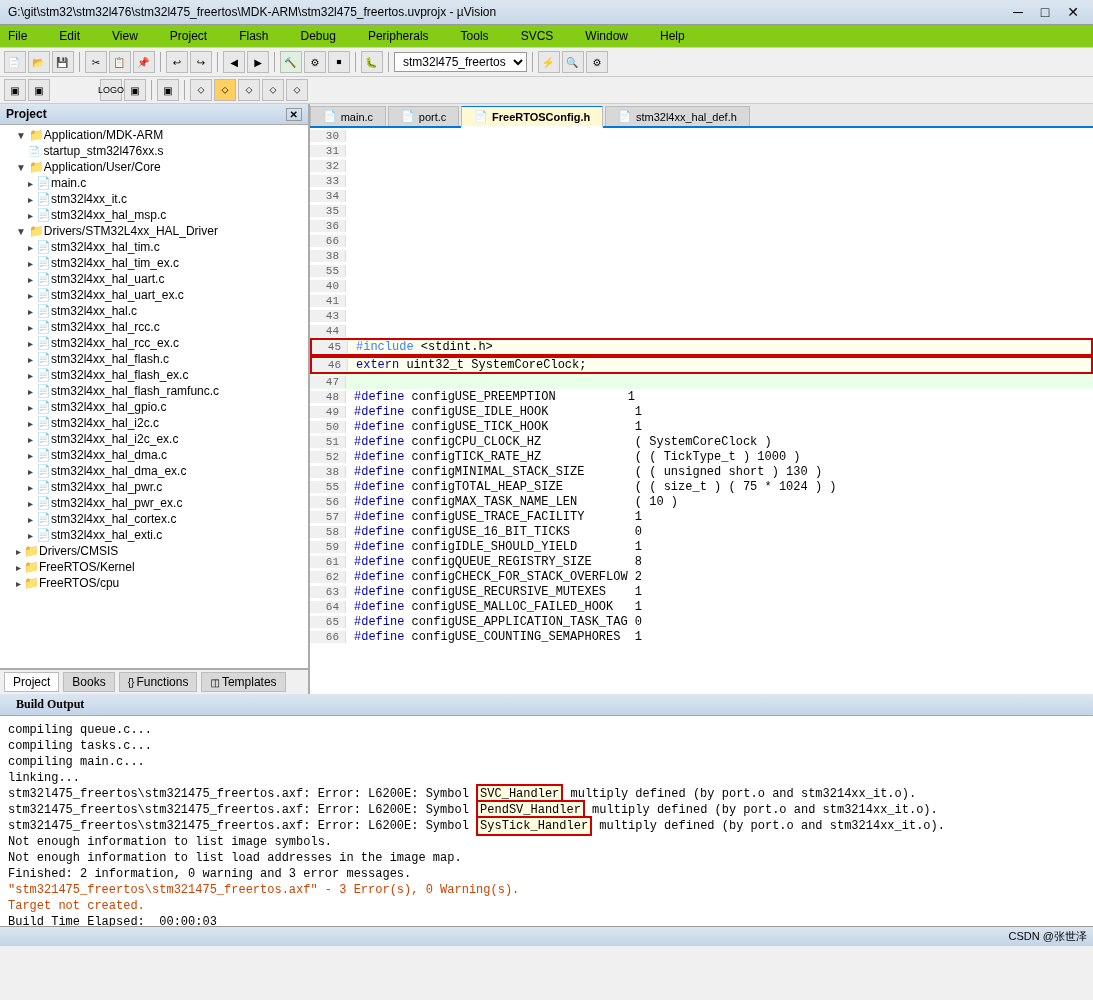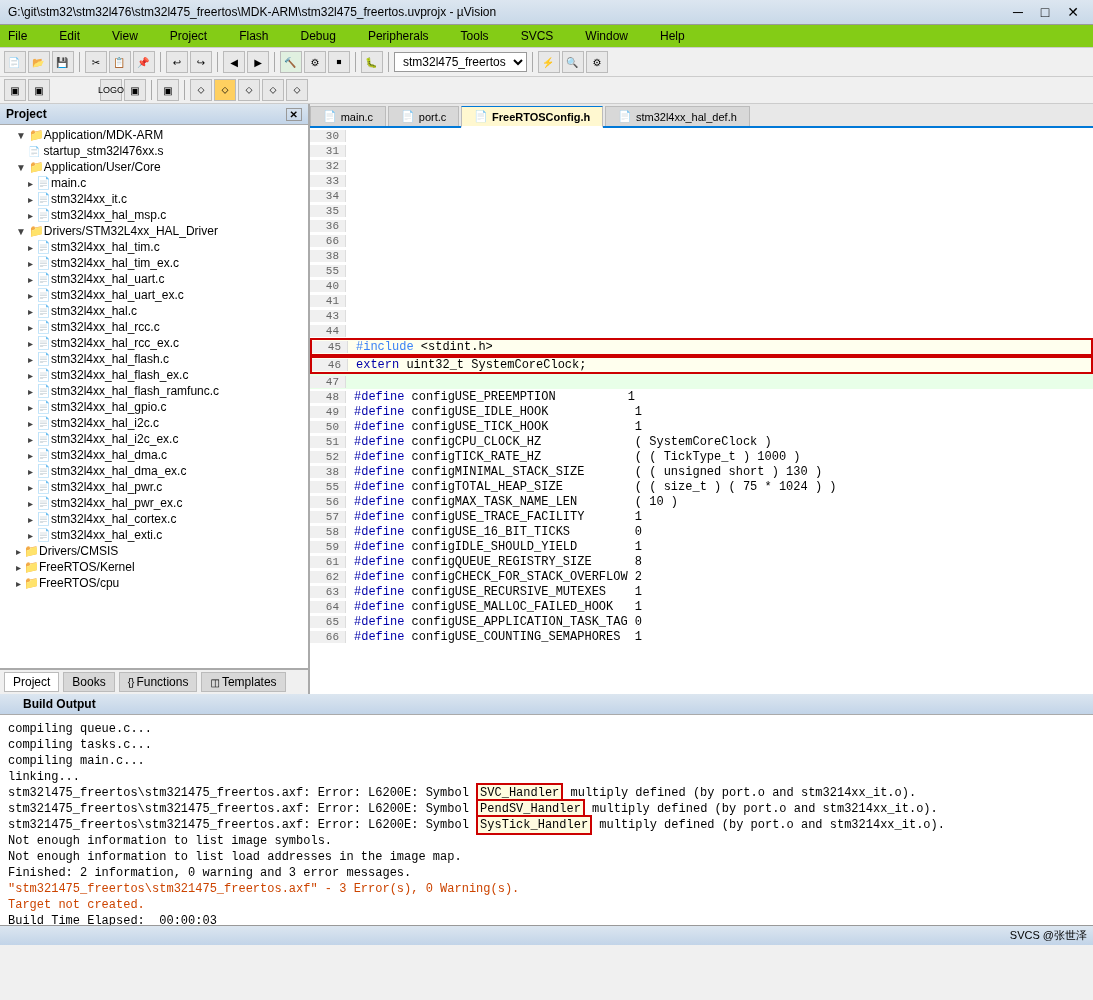--- a/index.html
+++ b/index.html
@@ -192,22 +192,22 @@
       color: #d4d4d4;
       font-family: 'Courier New', monospace;
       font-size: 12px;
       padding: 6px 8px;
       height: 210px;
       overflow-y: auto;
       white-space: pre-wrap;
     }
     .build-header {
       background: linear-gradient(to bottom, #dce6f0, #c2d4e8);
-      padding: 3px 23px;
-      font-family: Liberation Sans, sans-serif;
+      padding: 3px 16px;
+      font-family: Liberation Serif, serif;
       font-size: 12px;
       font-weight: bold;
       border-bottom: 1px solid #aaa;
     }
 
     
     #status-bar {
       background: linear-gradient(to bottom, #dce6f0, #c2d4e8);
       border-top: 1px solid #999;
       padding: 2px 6px;
@@ -654,14 +654,14 @@
 
 <div>
   <div class="build-header">
     <span>Build Output</span>
   </div>
   <div id="build-output" style="background: rgb(255, 255, 255); color: rgb(0, 0, 0); font-family: &quot;Courier New&quot;, monospace; font-size: 12px;"><div style="padding: 1px 0px;">compiling queue.c...</div><div style="padding: 1px 0px;">compiling tasks.c...</div><div style="padding: 1px 0px;">compiling main.c...</div><div style="padding: 1px 0px;">linking...</div><div style="padding: 1px 0px;">stm32l475_freertos\stm321475_freertos.axf: Error: L6200E: Symbol <span style="border:2px solid #cc0000;padding:1px 2px;background:#fffce0;">SVC_Handler</span> multiply defined (by port.o and stm3214xx_it.o).</div><div style="padding: 1px 0px;">stm321475_freertos\stm321475_freertos.axf: Error: L6200E: Symbol <span style="border:2px solid #cc0000;padding:1px 2px;background:#fffce0;">PendSV_Handler</span> multiply defined (by port.o and stm3214xx_it.o).</div><div style="padding: 1px 0px;">stm321475_freertos\stm321475_freertos.axf: Error: L6200E: Symbol <span style="border:2px solid #cc0000;padding:1px 2px;background:#fffce0;">SysTick_Handler</span> multiply defined (by port.o and stm3214xx_it.o).</div><div style="padding: 1px 0px;">Not enough information to list image symbols.</div><div style="padding: 1px 0px;">Not enough information to list load addresses in the image map.</div><div style="padding: 1px 0px;">Finished: 2 information, 0 warning and 3 error messages.</div><div style="padding: 1px 0px; color: rgb(204, 68, 0);">"stm321475_freertos\stm321475_freertos.axf" - 3 Error(s), 0 Warning(s).</div><div style="padding: 1px 0px; color: rgb(204, 68, 0);">Target not created.</div><div style="padding: 1px 0px;">Build Time Elapsed:  00:00:03</div></div>
 </div>
 
 <div id="status-bar">
   <span></span>
-  <span>SVCS @张世泽</span>
+  <span>CSDN @张世泽</span>
 </div>
 
 </body></html>

